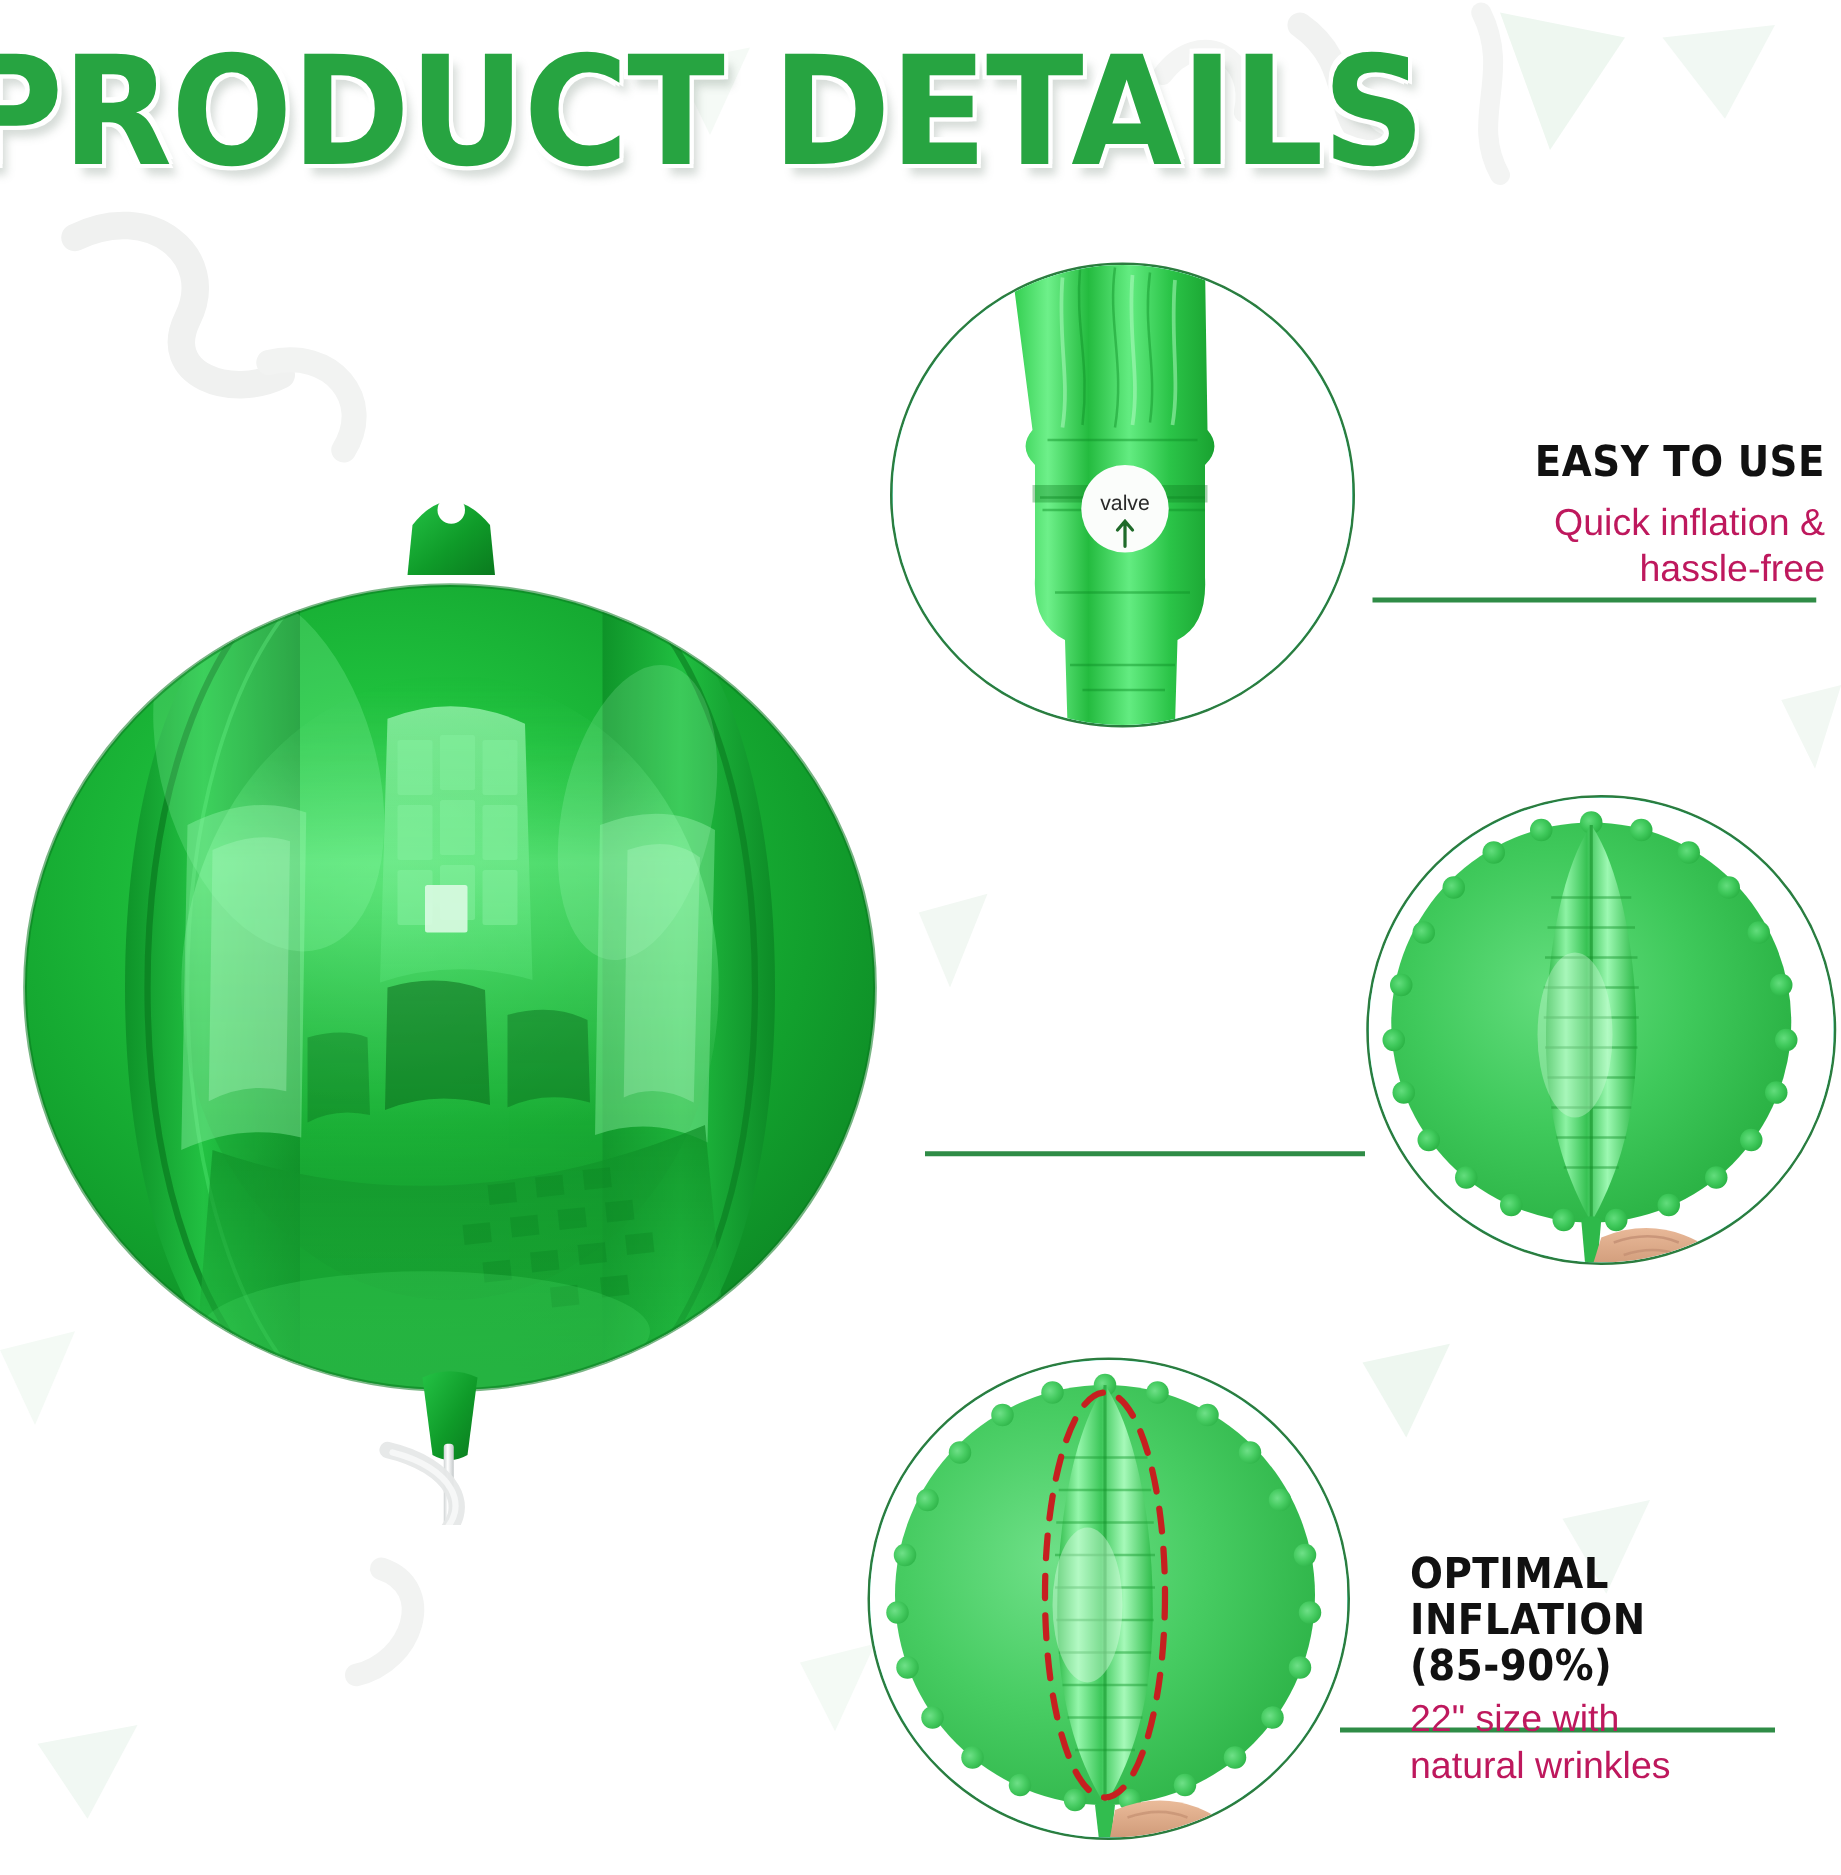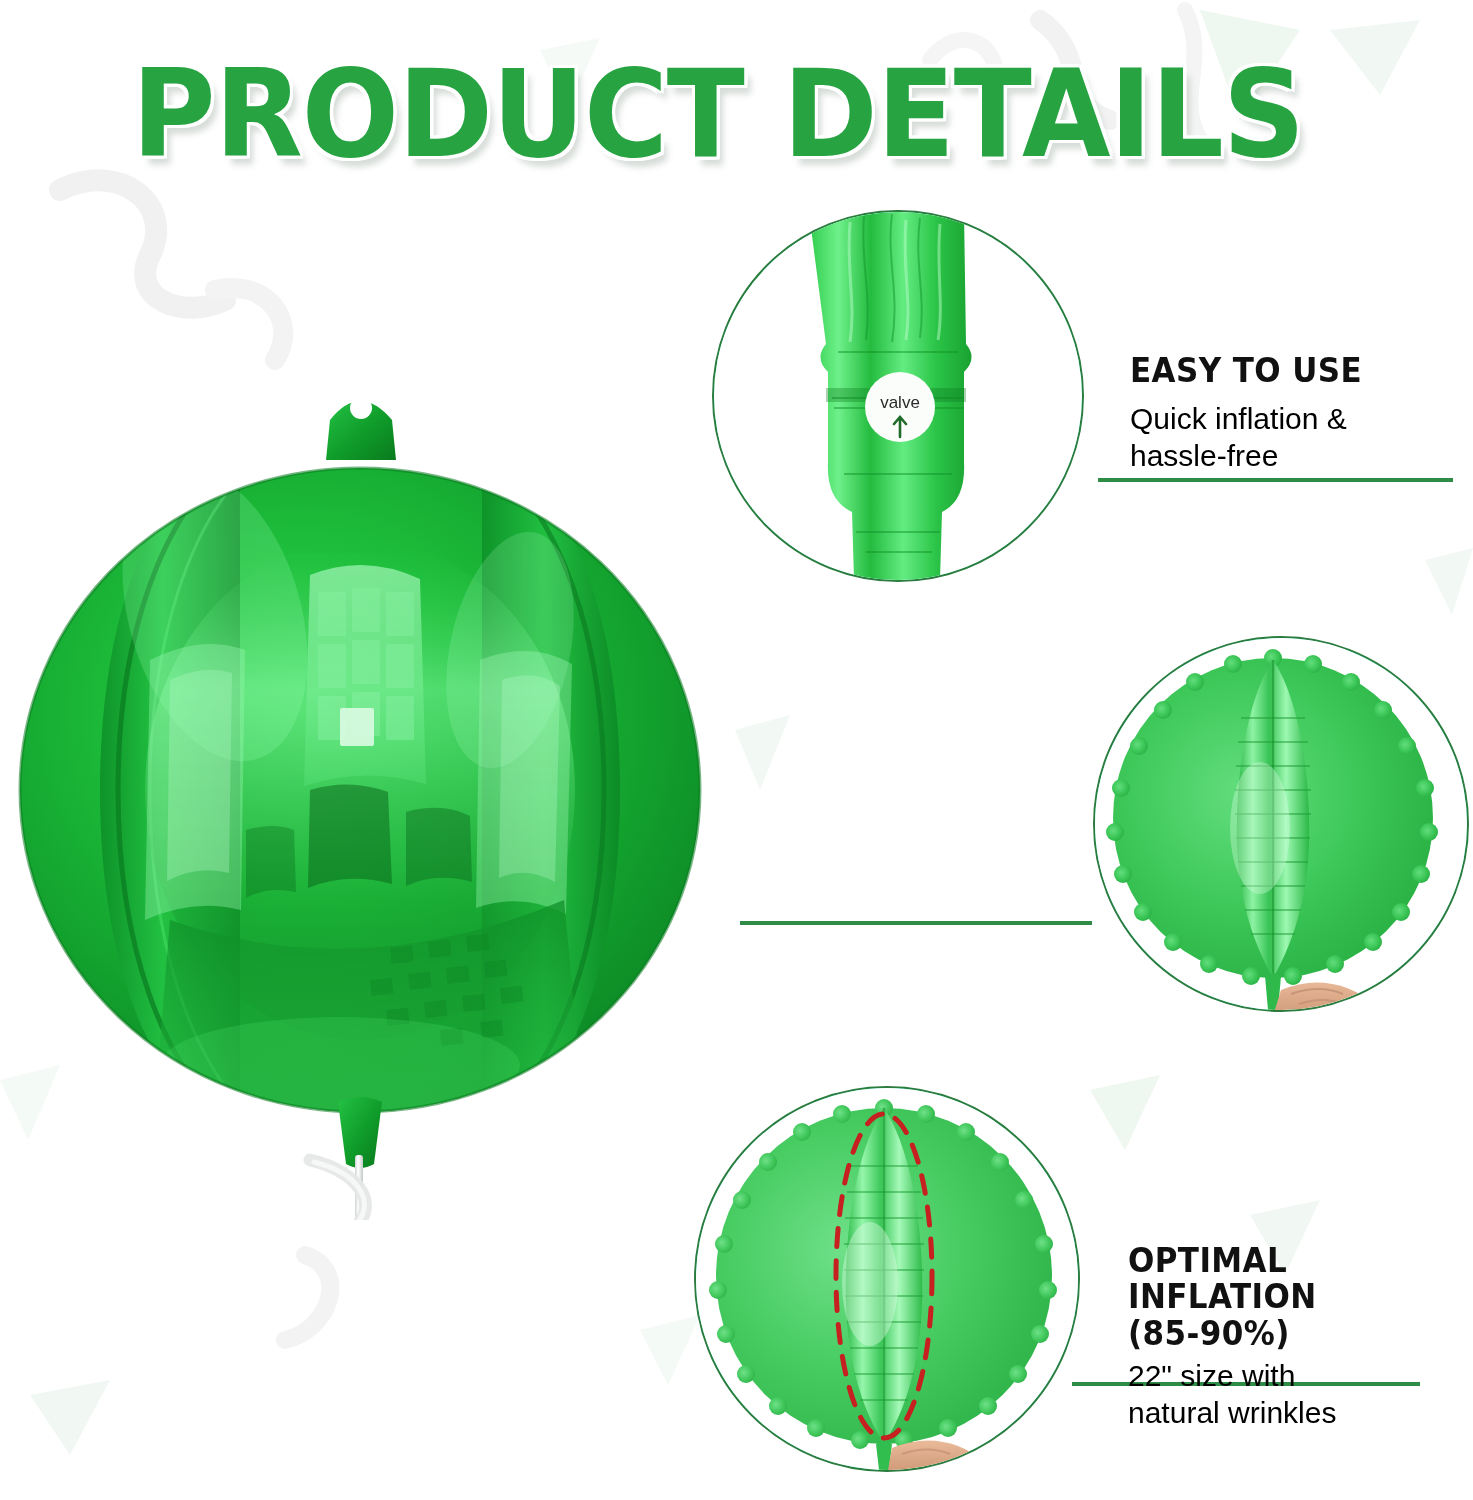--- a/index.html
+++ b/index.html
@@ -10,22 +10,22 @@
     overflow:hidden;
     position:relative;
   }
   .stage{position:absolute;inset:0;width:1473px;height:1500px;overflow:hidden;}
 
   
   .bg-deco{position:absolute;inset:0;pointer-events:none;}
 
   
   .title-wrap{
-    position:absolute;left:0;top:54px;width:1436px;
-    text-align:center;
+    position:absolute;left:0;top:30px;width:1436px;
+    text-align:left;
   }
   .title{
     display:inline-block;
     font-family:"DejaVu Sans", sans-serif;
     font-weight:700;
     font-size:108px;
     line-height:1;
     letter-spacing:-1px;
     color:#27a441;
     transform:scaleX(1.06) scaleY(1.12);
@@ -69,27 +69,27 @@
     text-transform:uppercase;
     transform:scaleY(1.1);
     transform-origin:left top;
     margin:0 0 16px 0;
   }
   .co-body{
     font-family:"Liberation Sans", sans-serif;
     font-weight:400;
     font-size:30px;
     line-height:1.22;
-    color:#000000;
+    color:#be185d;
     margin:0;
   }
   .callout.right .co-head{transform-origin:right top;}
   .callout.right{text-align:right;}
 
-  .co1{left:1130px;top:352px;width:330px;}
+  .co1{left:1130px;top:352px;width:330px;text-align:right;}
   .co2{left:752px;top:756px;width:310px;}
   .co3{left:1128px;top:1242px;width:335px;}
 
   
   .u-line{position:absolute;height:4px;background:#2f8c46;}
   .ul1{left:1098px;top:478px;width:355px;}
   .ul2{left:740px;top:921px;width:352px;}
   .ul3{left:1072px;top:1382px;width:348px;}
 </style>
 </head>

